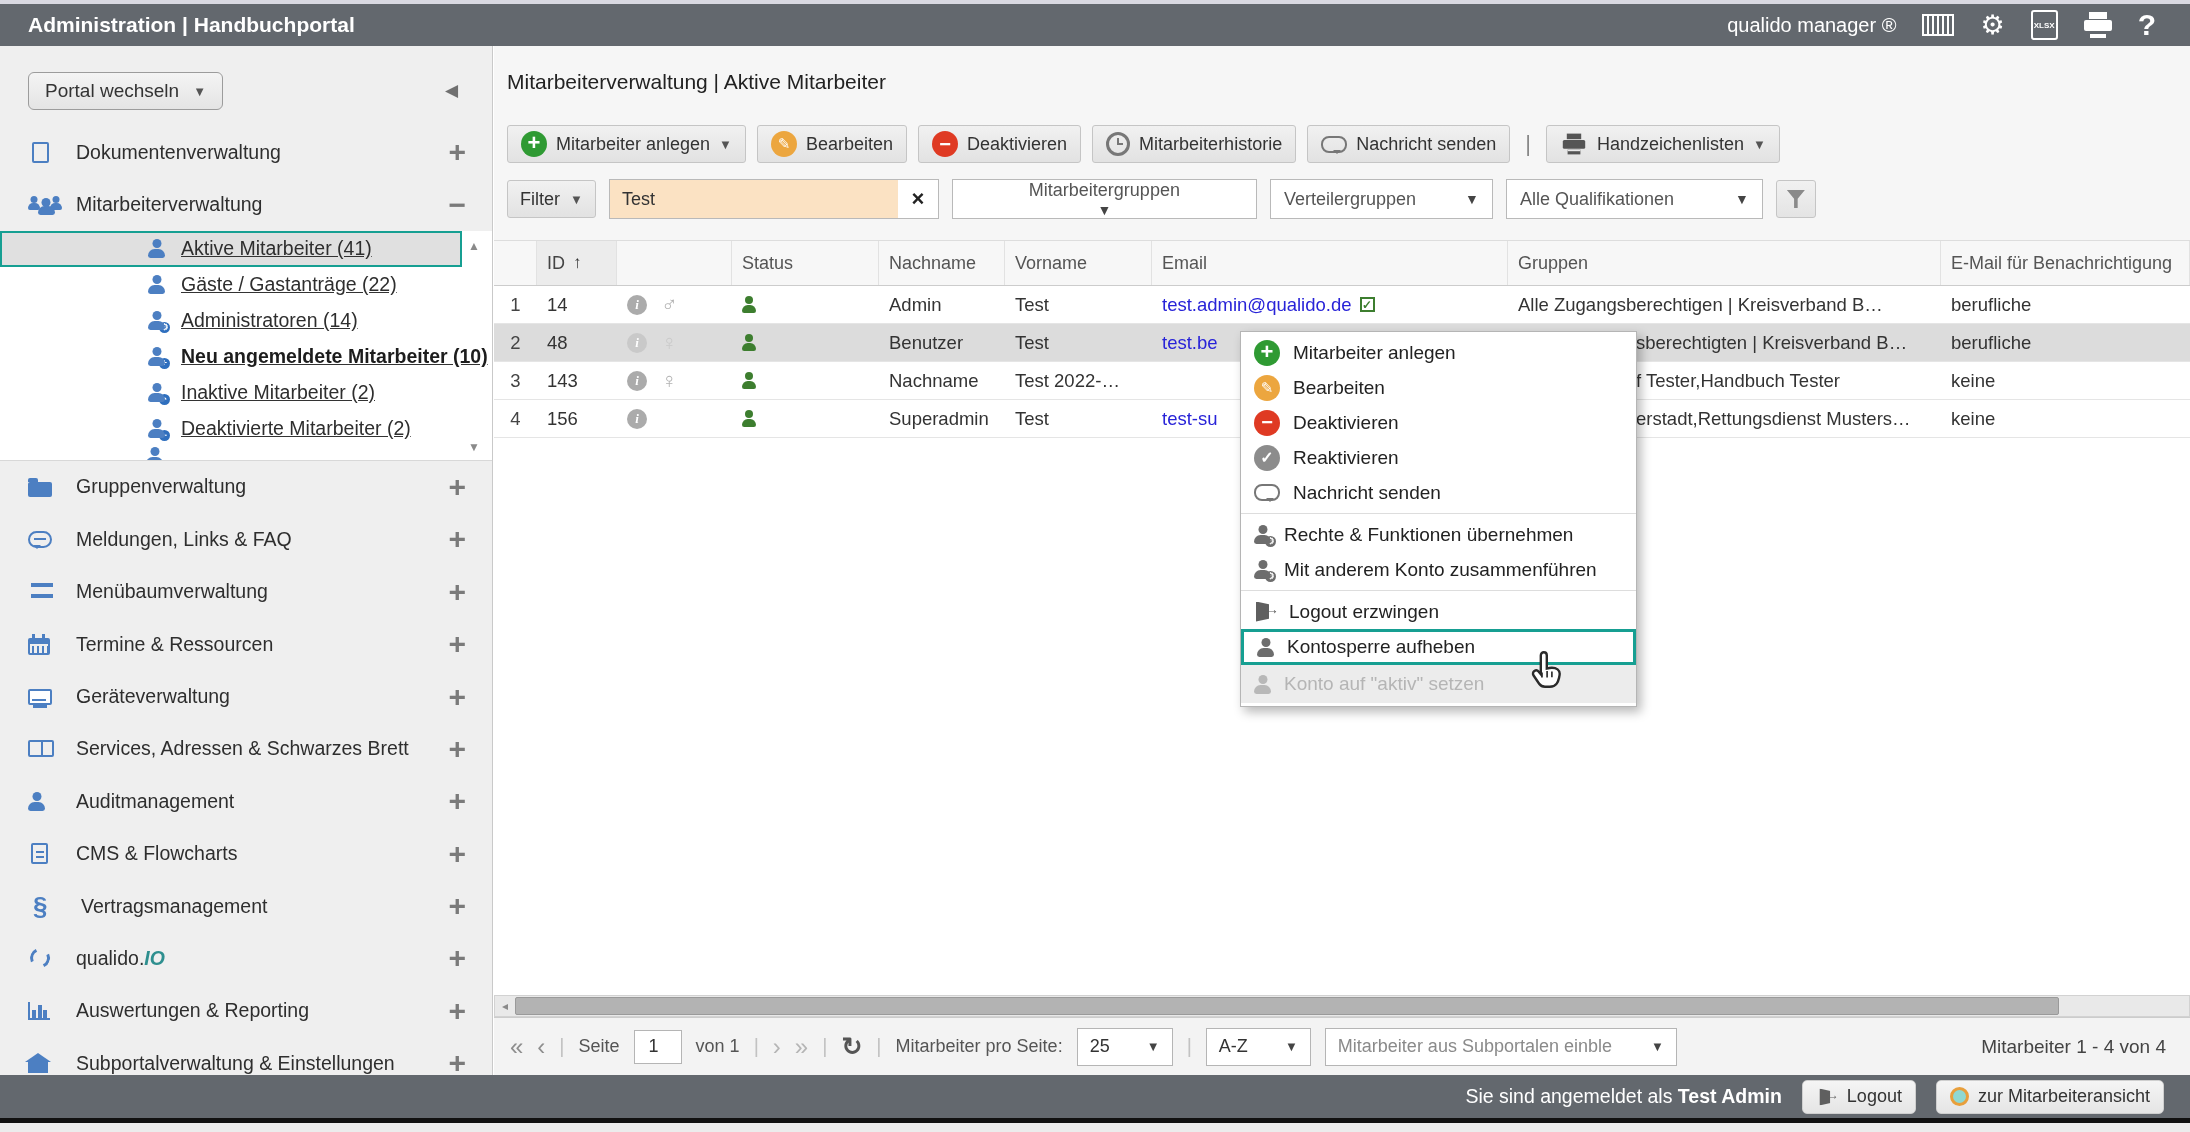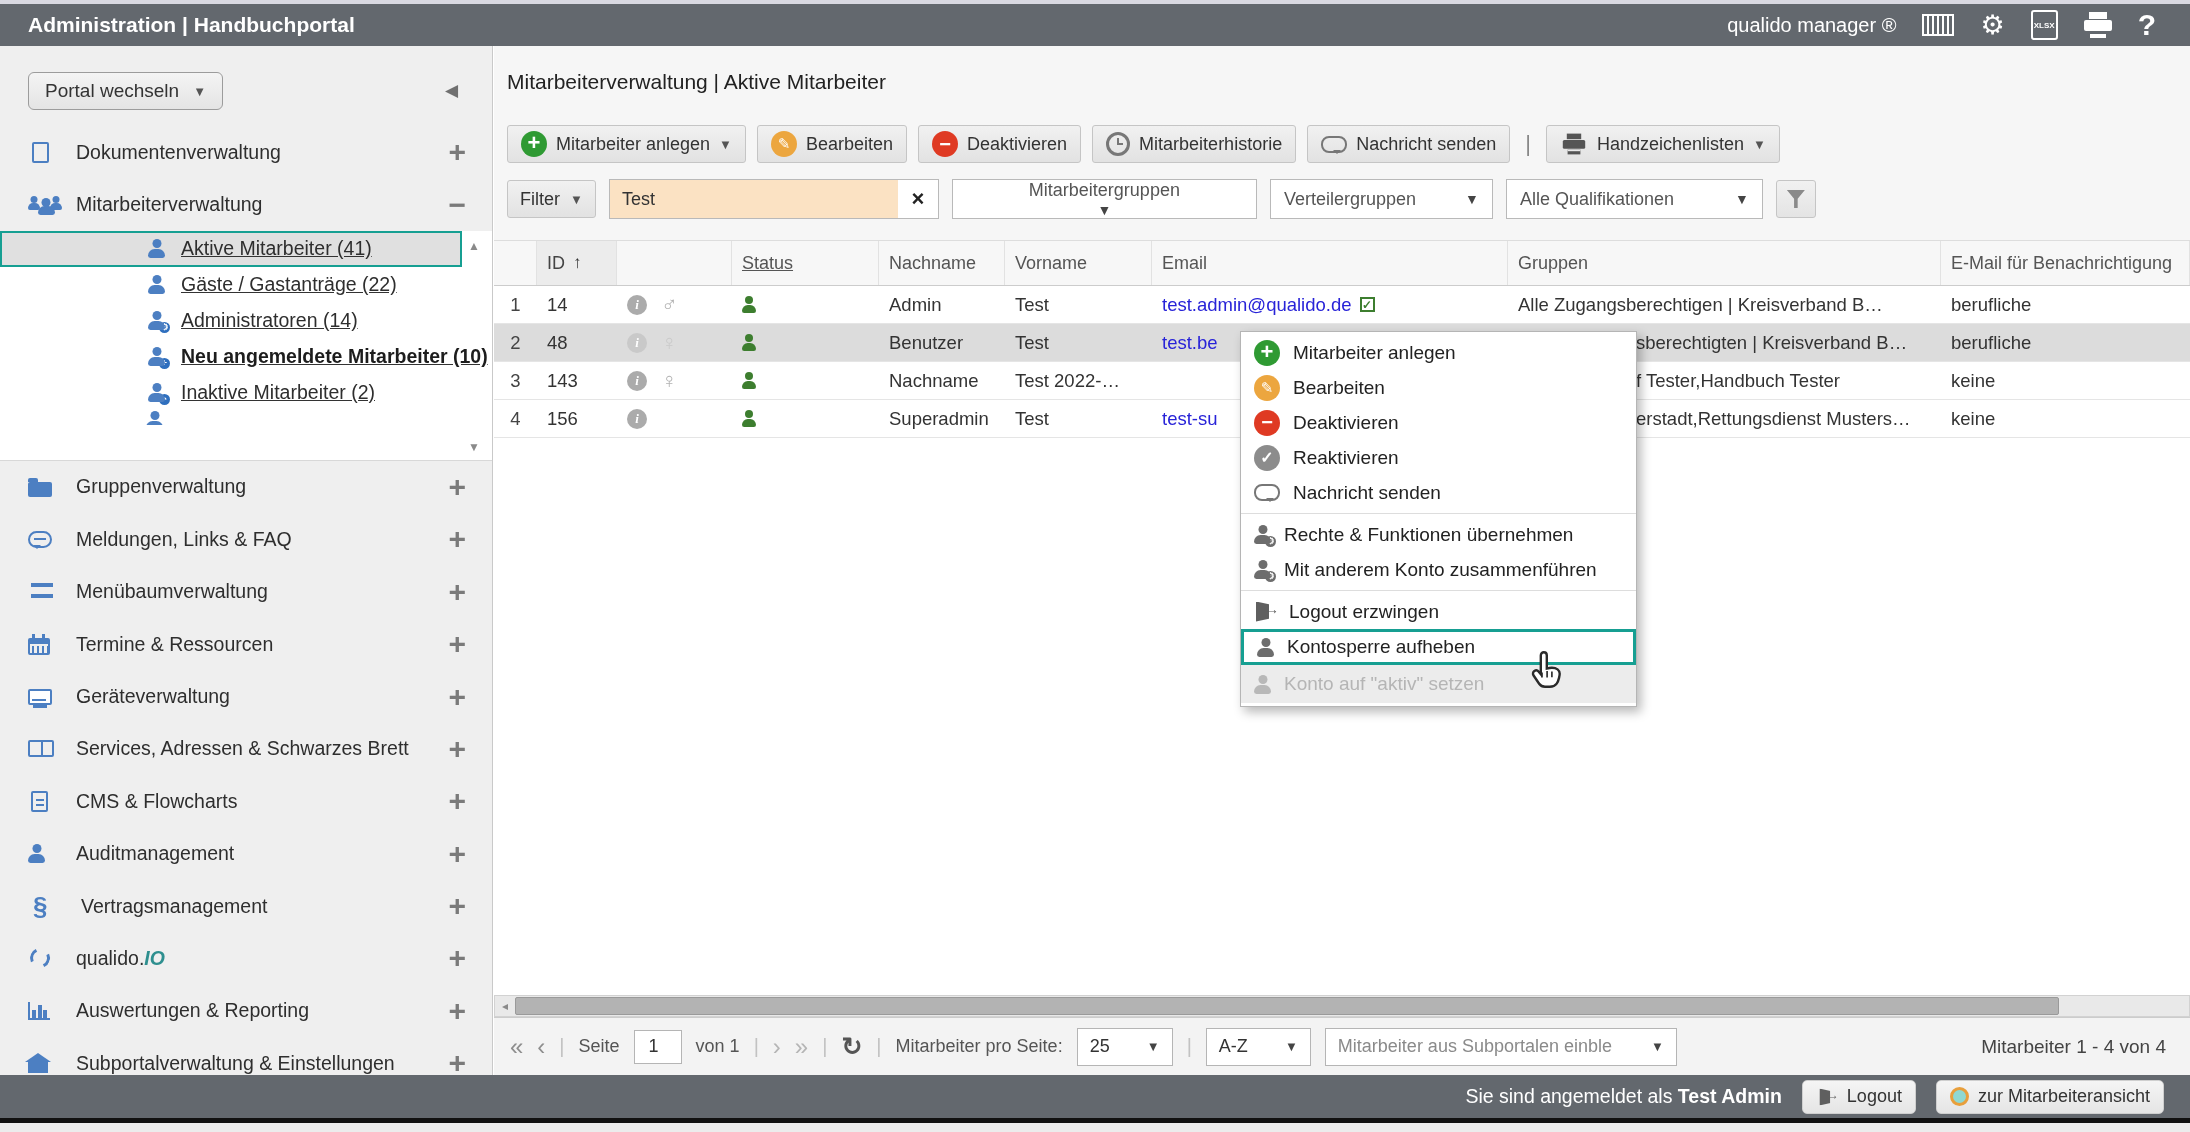--- a/index.html
+++ b/index.html
@@ -131,21 +131,21 @@
   
   .tablezone { position:absolute; left:0; top:194px; right:0; bottom:80px; background:#fff; }
   .thead { display:flex; height:46px; background:#f7f7f7; border-top:1px solid #ddd; border-bottom:1px solid #ccc; font-size:18px; color:#555; align-items:center; }
   .th { height:100%; display:flex; align-items:center; padding:0 10px; border-right:1px solid #e2e2e2; overflow:hidden; white-space:nowrap; }
   .trow { display:flex; height:38px; border-bottom:1px solid #e5e5e5; font-size:18.5px; color:#333; align-items:center; }
   .trow.hl { background:#dcdcdc; }
   .c { height:100%; display:flex; align-items:center; padding:0 10px; overflow:hidden; white-space:nowrap; }
   .w-num { width:43px; justify-content:center; color:#444; }
   .w-id { width:80px; }
   .w-ico { width:115px; gap:14px; }
-  .w-status { width:147px;text-decoration:underline; }
+  .w-status { width:147px; }
   .w-nach { width:126px; }
   .w-vor { width:147px;text-align:center; }
   .w-email { width:356px; gap:8px; }
   .w-grp { width:433px; }
   .w-ben { flex:1; }
   .th.w-id { background:#ececec; gap:8px; color:#444; }
   .sort-up { color:#333; font-size:17px; } .sort-up::before { content:"↑"; }
   .info-ico { width:20px; height:20px; border-radius:50%; background:#ababab; color:#fff; display:flex; align-items:center; justify-content:center; font-size:13px; font-weight:bold; font-family:"Liberation Serif",serif; font-style:italic; flex:none; }
   .info-ico.dim { background:#c9c9c9; }
   .gender { font-size:22px; color:#b2b2b2; }
@@ -273,20 +273,26 @@
             <span class="p-badge">+</span>
           </span>
         <span>Neu angemeldete Mitarbeiter (10)</span>
       </div>
       <div class="sub-item">
         <span class="p-ico">
             <span class="p-badge">◔</span>
           </span>
         <span>Inaktive Mitarbeiter (2)</span>
       </div>
+      <div class="sub-item">
+        <span class="p-ico">
+            <span class="p-badge">−</span>
+          </span>
+        <span>Deaktivierte Mitarbeiter (2)</span>
+      </div>
       <div class="sub-partial"><span class="p-ico"></span></div>
       <span class="subscroll-up"></span>
       <span class="subscroll-down"></span>
     </div>
 
     <div class="nav-item">
       <span class="nav-ico">
           <span class="folder-ico"></span>
         </span>
       <span class="nav-label">Gruppenverwaltung</span>
@@ -322,30 +328,30 @@
     </div>
     <div class="nav-item">
       <span class="nav-ico">
           <span class="book-ico"></span>
         </span>
       <span class="nav-label">Services, Adressen &amp; Schwarzes Brett</span>
       <span class="nav-exp exp-plus"></span>
     </div>
     <div class="nav-item">
       <span class="nav-ico">
+          <span class="p-ico"></span>
+        </span>
+      <span class="nav-label">Auditmanagement</span>
+      <span class="nav-exp exp-plus"></span>
+    </div>
+    <div class="nav-item">
+      <span class="nav-ico">
           <span class="page-ico"></span>
         </span>
       <span class="nav-label">CMS &amp; Flowcharts</span>
-      <span class="nav-exp exp-plus"></span>
-    </div>
-    <div class="nav-item">
-      <span class="nav-ico">
-          <span class="p-ico"></span>
-        </span>
-      <span class="nav-label">Auditmanagement</span>
       <span class="nav-exp exp-plus"></span>
     </div>
     <div class="nav-item">
       <span class="nav-ico para-ico">§</span>
       <span class="nav-label">Vertragsmanagement</span>
       <span class="nav-exp exp-plus"></span>
     </div>
     <div class="nav-item">
       <span class="nav-ico">
           <span class="sync-ico"></span>

